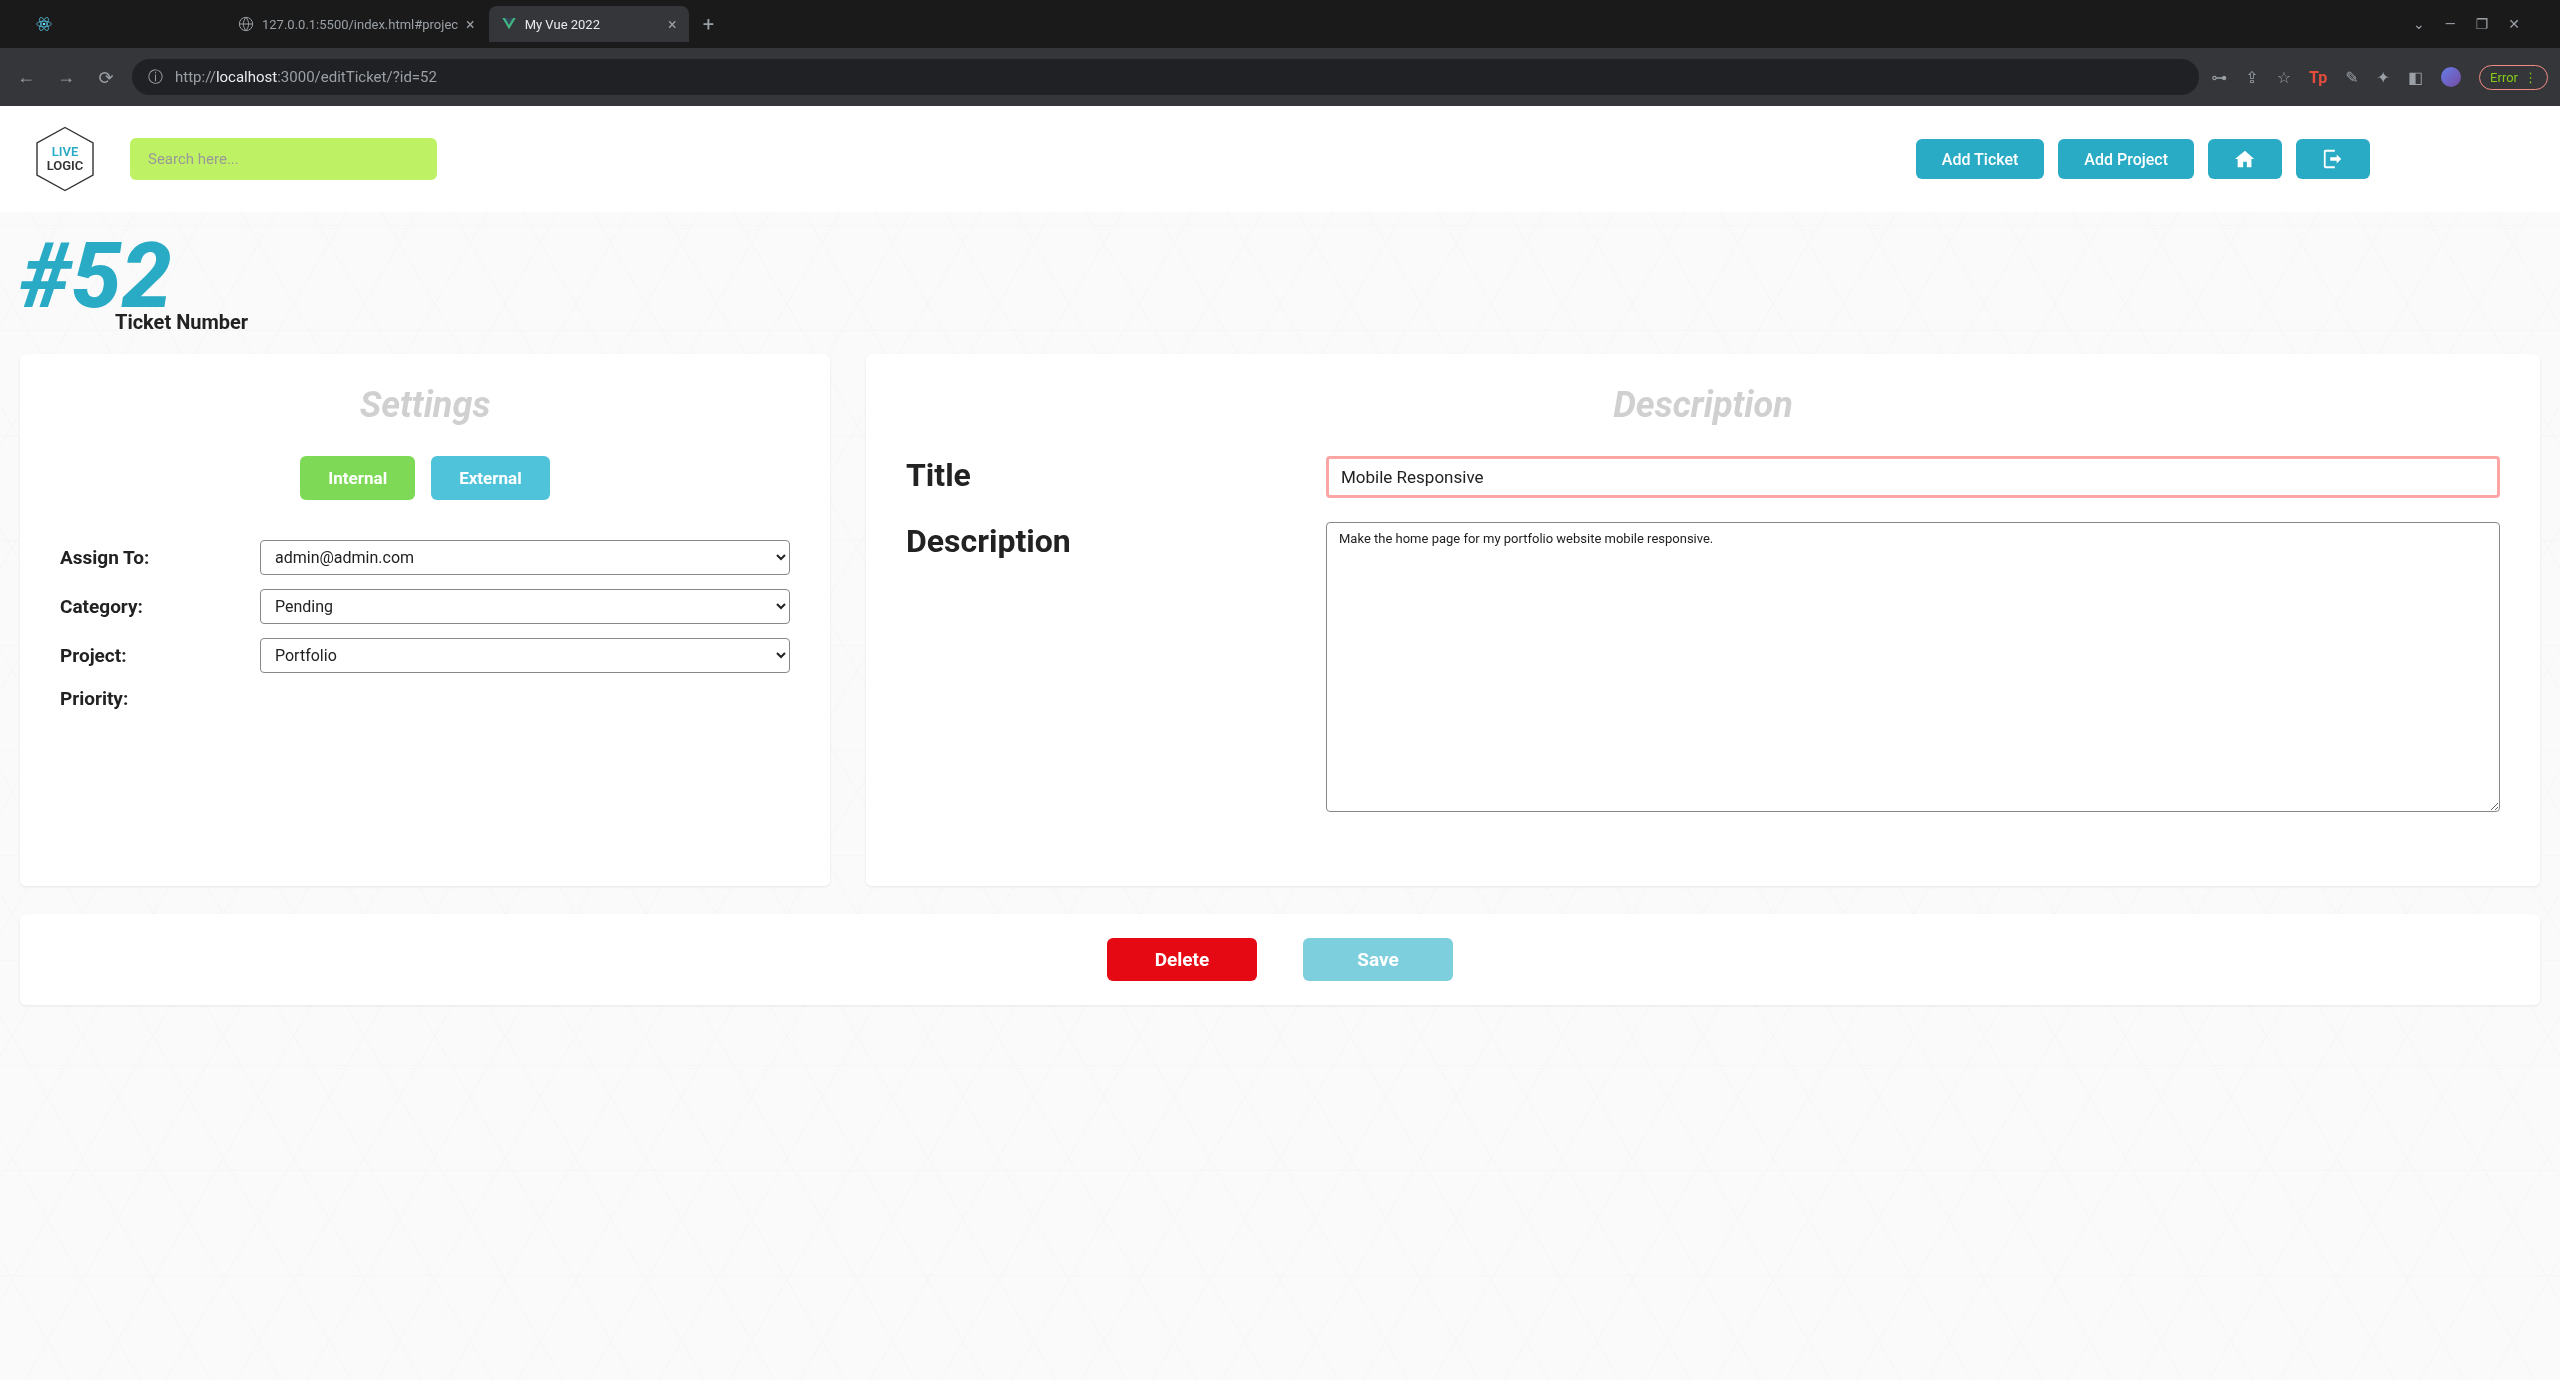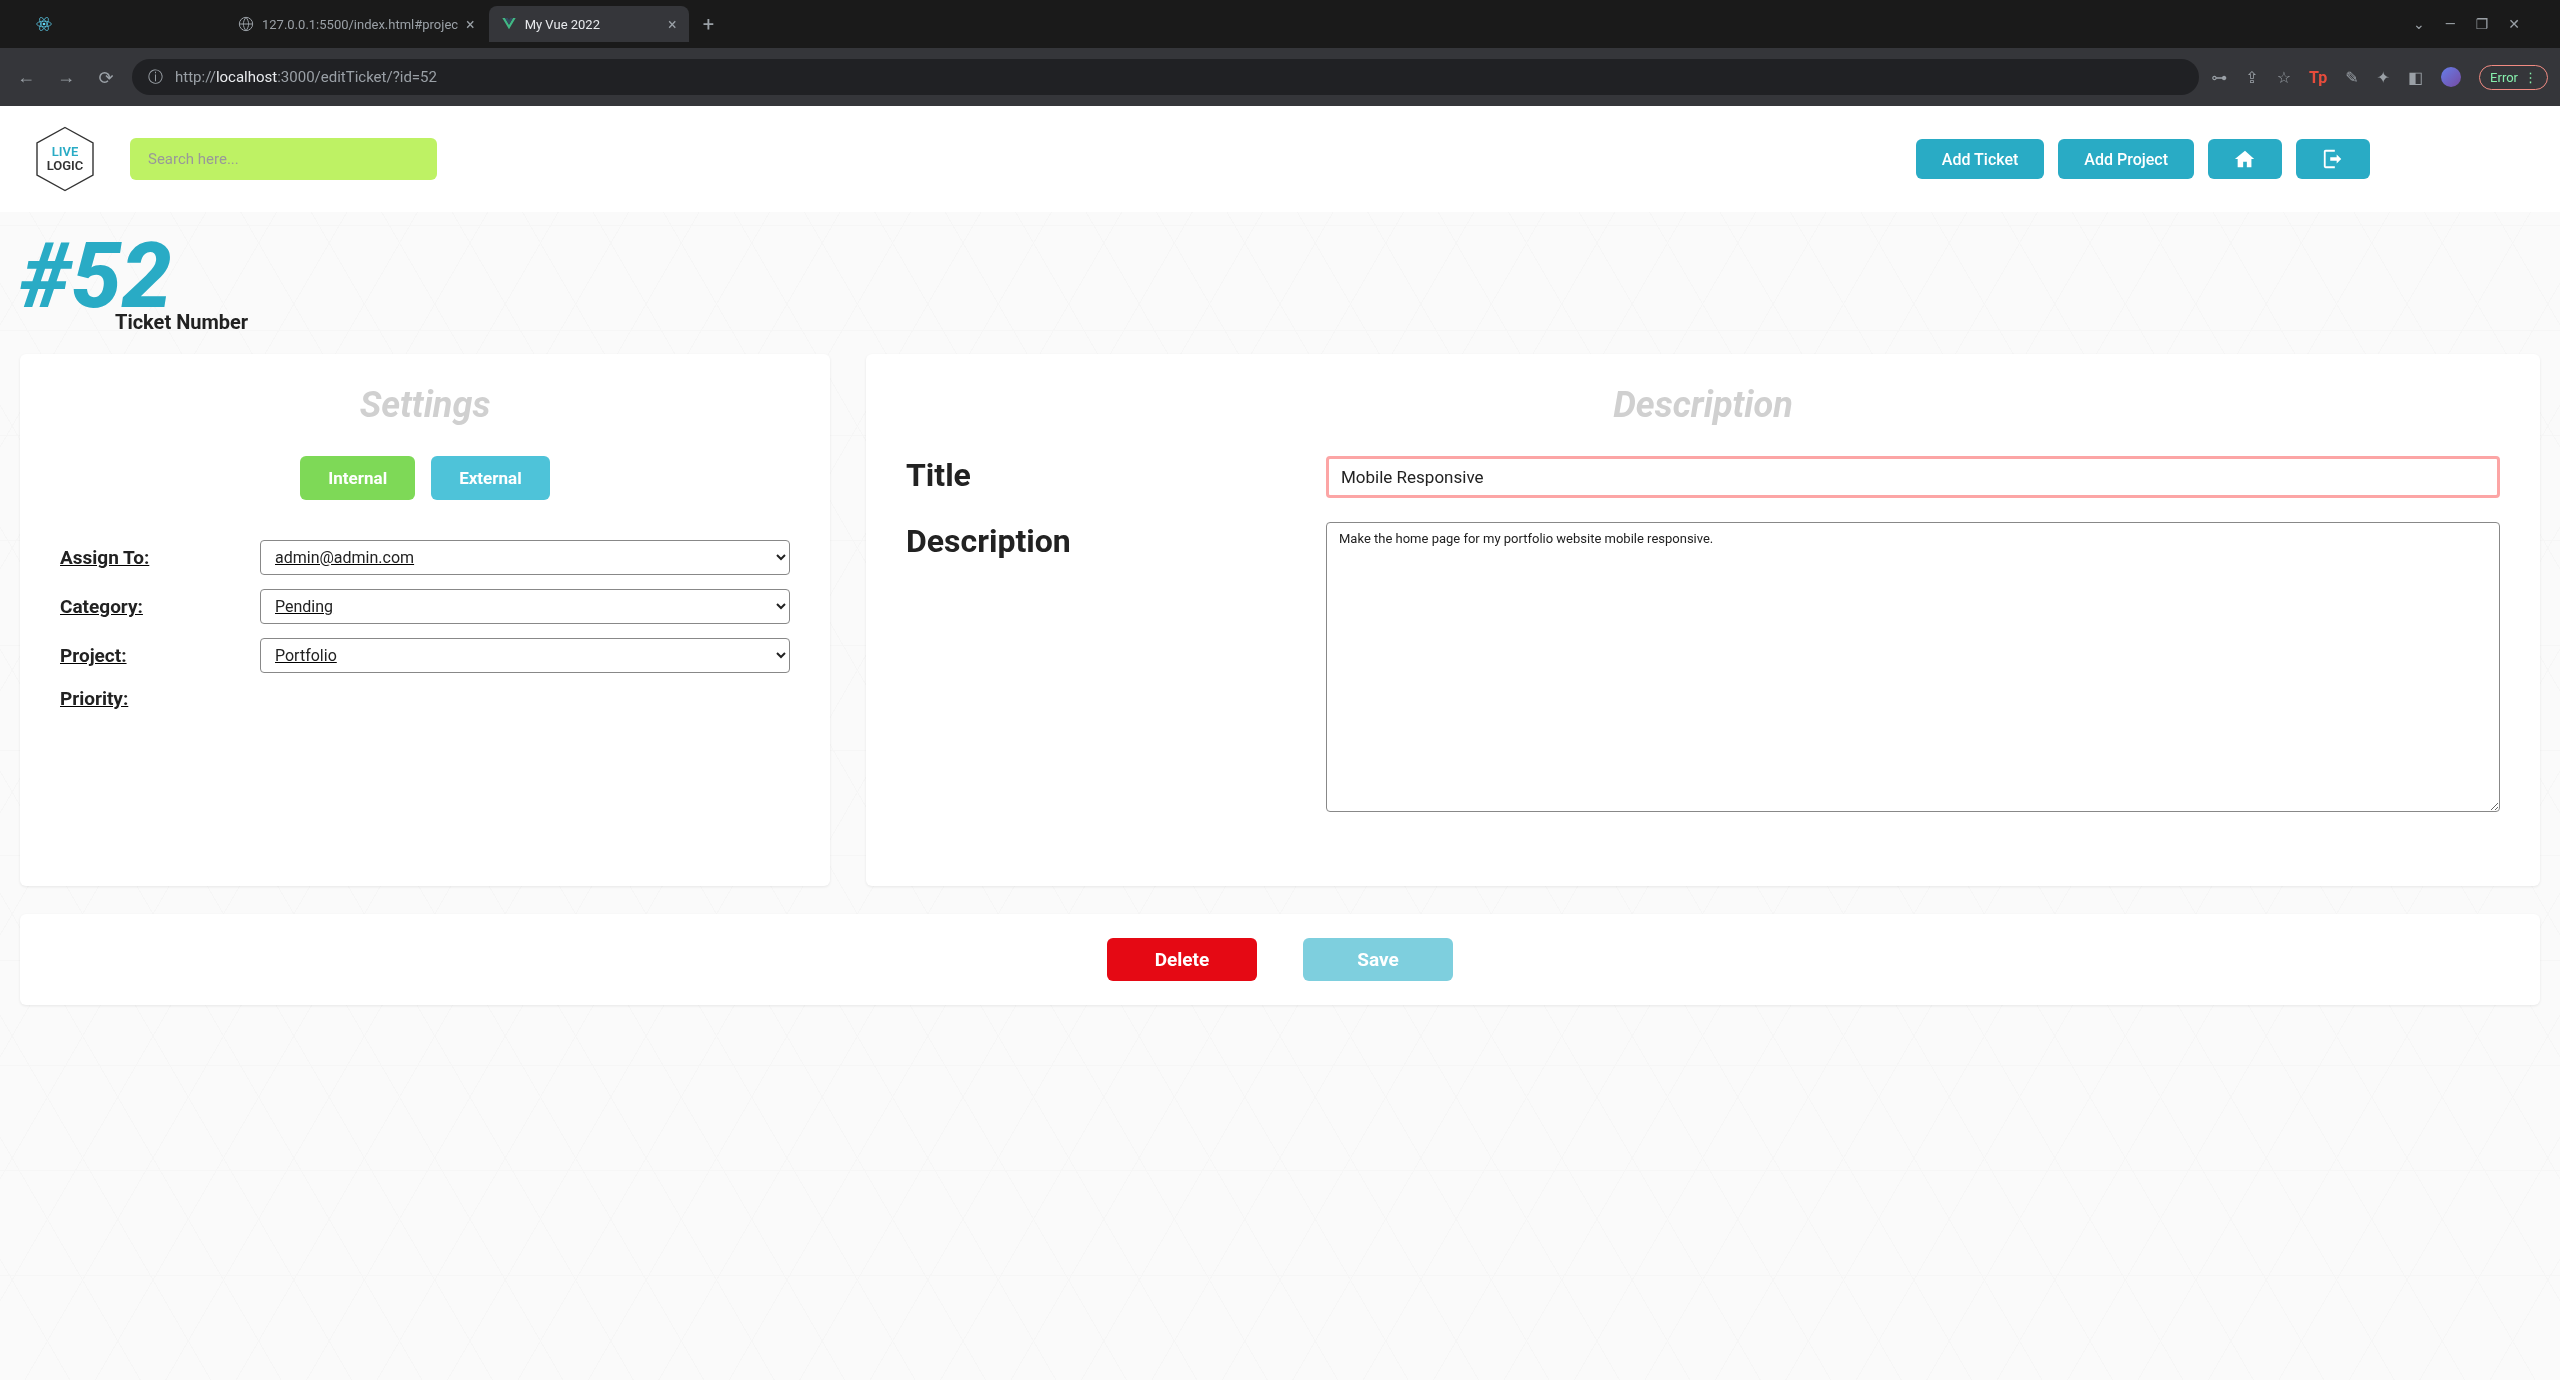--- a/index.html
+++ b/index.html
@@ -137,21 +137,21 @@
       color: #9aa0a6;
     }
     
     .toolbar-icon {
       cursor: pointer;
       font-size: 16px;
     }
     
     .error-badge {
       border: 1px solid #f28b82;
-      color: #86efac;
+      color: #84cc16;
       padding: 4px 10px;
       border-radius: 16px;
       font-size: 13px;
       display: flex;
       align-items: center;
       gap: 6px;
     }
     
     
     .page-content {
@@ -322,21 +322,20 @@
     }
     
     .type-btn.external {
       background: #4ec3d9;
     }
     
     .form-row {
       display: flex;
       align-items: center;
       margin-bottom: 14px;
-      text-decoration: underline;
     }
     
     .form-label {
       width: 200px;
       font-size: 19px;
       font-weight: 700;
       color: #222;
     }
     
     .form-select {

